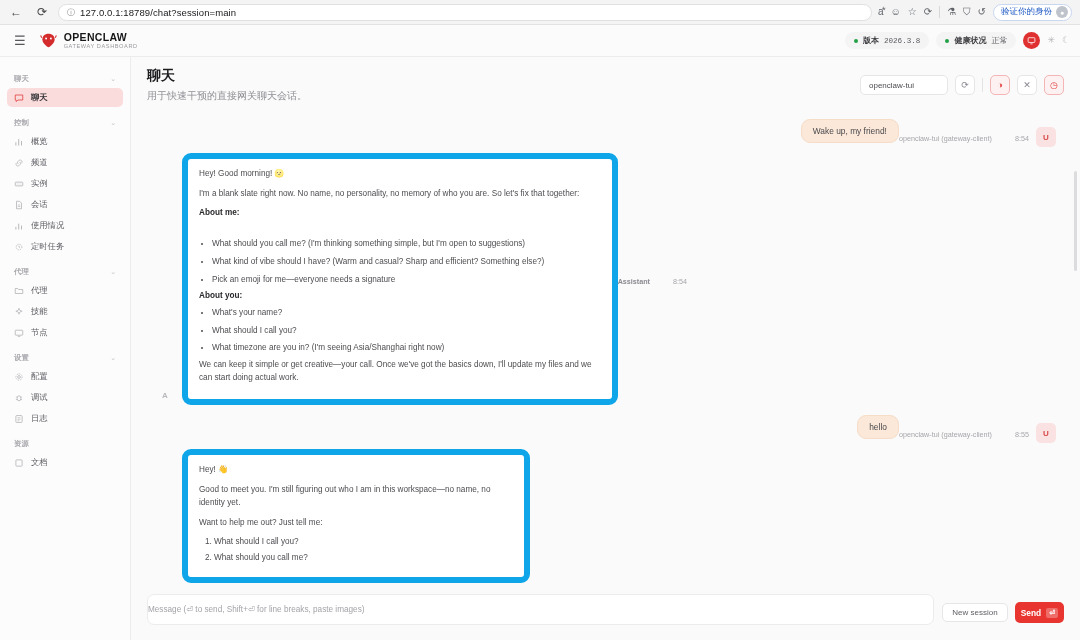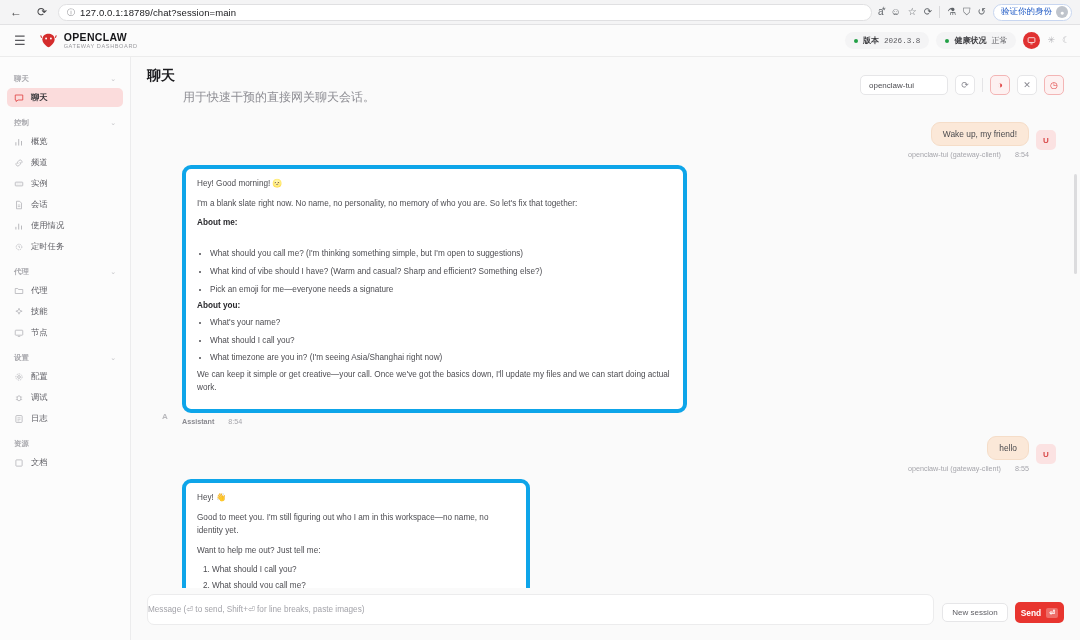--- a/index.html
+++ b/index.html
@@ -131,21 +131,21 @@
     flex: 1; height: 583px;
     background: #fafafa;
     display: flex; flex-direction: column;
     position: relative;
   }
   .page-head {
     padding: 10px 16px 8px 16px;
     display: flex; align-items: flex-start;
   }
   .page-title { font-size: 14px; font-weight: 700; color: #1d1d20; }
-  .page-sub { font-size: 12px; color: #8e8e94; margin-top: 4px; margin-left: 36px; }
+  .page-sub { font-size: 10px; color: #8e8e94; margin-top: 4px; }
   .head-tools {
     margin-left: auto; display: flex; align-items: center; gap: 7px;
     padding-top: 8px;
   }
   .sess-input {
     width: 88px; height: 20px;
     background: #fff; border: 1px solid #e6e6e8;
     border-radius: 5px;
     font-size: 8px; color: #4d4d52;
     padding: 0 8px;
@@ -173,48 +173,48 @@
   .msg-row.in { justify-content: flex-start; align-items: flex-end; }
 
   .avatar {
     width: 20px; height: 20px; border-radius: 5px;
     display: flex; align-items: center; justify-content: center;
     font-size: 8px; font-weight: 600;
   }
   .avatar.user { background: #fbe2e2; color: #d94a4a; margin-left: 7px; margin-top: 8px; }
   .avatar.asst { background: transparent; color: #b9b9bd; margin-right: 7px; }
 
-  .msg-col { display: flex; flex-direction: column; max-width: 505px; justify-content: flex-end; }
+  .msg-col { display: flex; flex-direction: row; max-width: 505px; justify-content: flex-end; }
   .msg-col.out { align-items: flex-end; }
 
   .bubble-out {
     background: #fbe8d8;
     border: 1px solid #f5ddc8;
     border-radius: 9px;
     padding: 6px 11px;
     font-size: 8.4px; color: #4a4a4e;
   }
   .bubble-in {
     background: #fff;
-    border: 4px solid #0ea5e9;
+    border: 6px solid #0ea5e9;
     border-radius: 9px;
     padding: 9px 11px;
     font-size: 8.2px; color: #4d4d52;
     line-height: 1.55;
   }
   .bubble-in p { margin-bottom: 7px; }
   .bubble-in p:last-child { margin-bottom: 0; }
   .bubble-in b { color: #28282c; font-weight: 700; }
   .bubble-in ul { margin: 0 0 4px 13px; }
   .bubble-in ol { margin: 0 0 0 15px; }
   .bubble-in li { margin-bottom: 5px; }
   .bubble-in ol li { margin-bottom: 3px; }
   .meta {
     font-size: 7.2px; color: #a6a6ac; margin-top: 4px;
-    display: flex; gap: 14px; align-items: center;
+    display: flex; gap: 23px; align-items: center;
   }
   .meta .who { color: #8a8a90; font-weight: 600; }
 
   .scroll-track {
     position: absolute; right: 3px; top: 10px;
     width: 3px; height: 420px;
   }
   .scroll-thumb {
     position: absolute; top: 50px; left: 0;
     width: 3px; height: 100px;

